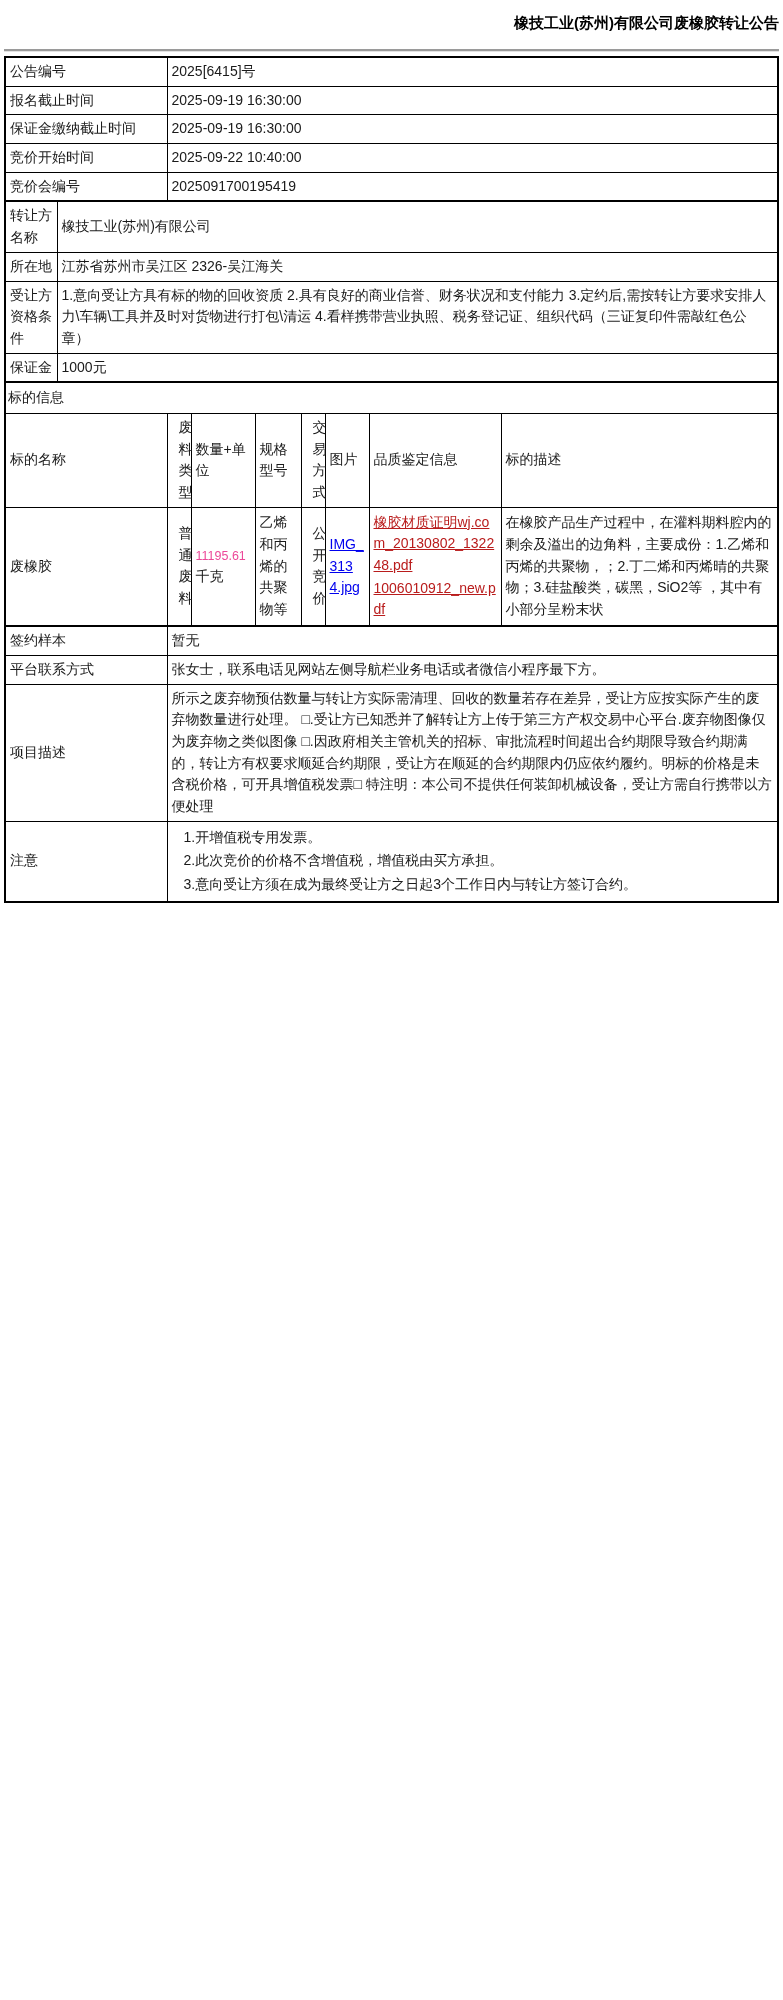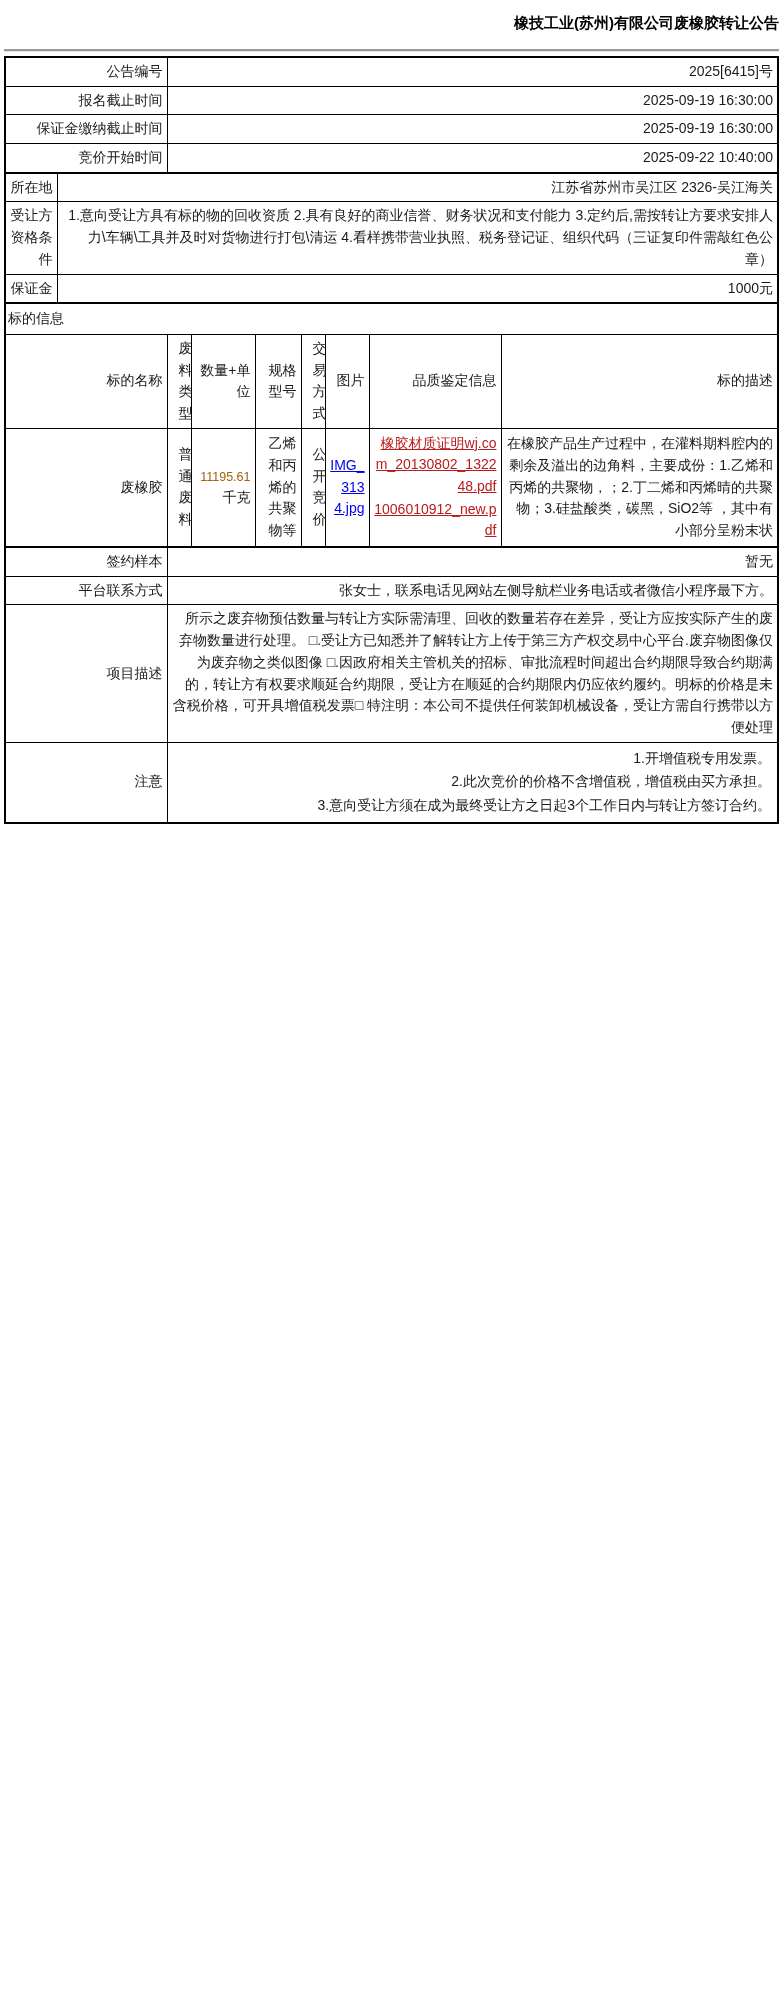--- a/index.html
+++ b/index.html
@@ -40,52 +40,51 @@
   }
   table + table {
     margin-top: -2px; 
   }
   td {
     border: 1px solid #000;
     padding: 3px 4px;
     vertical-align: middle;
     word-break: break-all;
     overflow-wrap: break-word;
-    text-align: right;
   }
   td.lbl {
     
   }
   .narrow {
     padding: 3px 11px;
   }
   .section-title-cell {
     text-align: left;
     padding: 4px 2px;
   }
   .bold-row td {
     font-weight: bold;
   }
   .num-muted {
-    color: #a16207;
+    color: #ec4899;
   }
   a.file-link {
     color: #b91c1c;
     text-decoration: underline;
     display: block;
     word-break: break-all;
     margin: 1px 0;
   }
   a.img-link {
     color: #0000ee;
     text-decoration: underline;
     word-break: break-all;
   }
   .note-line {
-    margin: 2px 2px;
+    margin: 2px 12px;
   }
 </style>
 </head>
 <body>
 
 <div class="sheet">
 
   <div class="doc-title">橡技工业(苏州)有限公司废橡胶转让公告</div>
 
   <hr class="top-rule">
@@ -105,29 +104,37 @@
       <td>2025-09-19 16:30:00</td>
     </tr>
     <tr>
       <td class="lbl">保证金缴纳截止时间</td>
       <td>2025-09-19 16:30:00</td>
     </tr>
     <tr>
       <td class="lbl">竞价开始时间</td>
       <td>2025-09-22 10:40:00</td>
     </tr>
+    <tr>
+      <td class="lbl">竞价会编号</td>
+      <td>2025091700195419</td>
+    </tr>
   </tbody>
     </table>
 
   <table>
     <colgroup>
         <col style="width:52px">
         <col>
       </colgroup>
     <tbody>
+        <tr>
+      <td class="lbl">转让方名称</td>
+      <td>橡技工业(苏州)有限公司</td>
+    </tr>
     <tr>
       <td class="lbl">所在地</td>
       <td>江苏省苏州市吴江区 2326-吴江海关</td>
     </tr>
     <tr>
       <td class="lbl">受让方资格条件</td>
       <td>1.意向受让方具有标的物的回收资质 2.具有良好的商业信誉、财务状况和支付能力 3.定约后,需按转让方要求安排人力\车辆\工具并及时对货物进行打包\清运 4.看样携带营业执照、税务登记证、组织代码（三证复印件需敲红色公章）</td>
     </tr>
     <tr>
       <td class="lbl">保证金</td>

